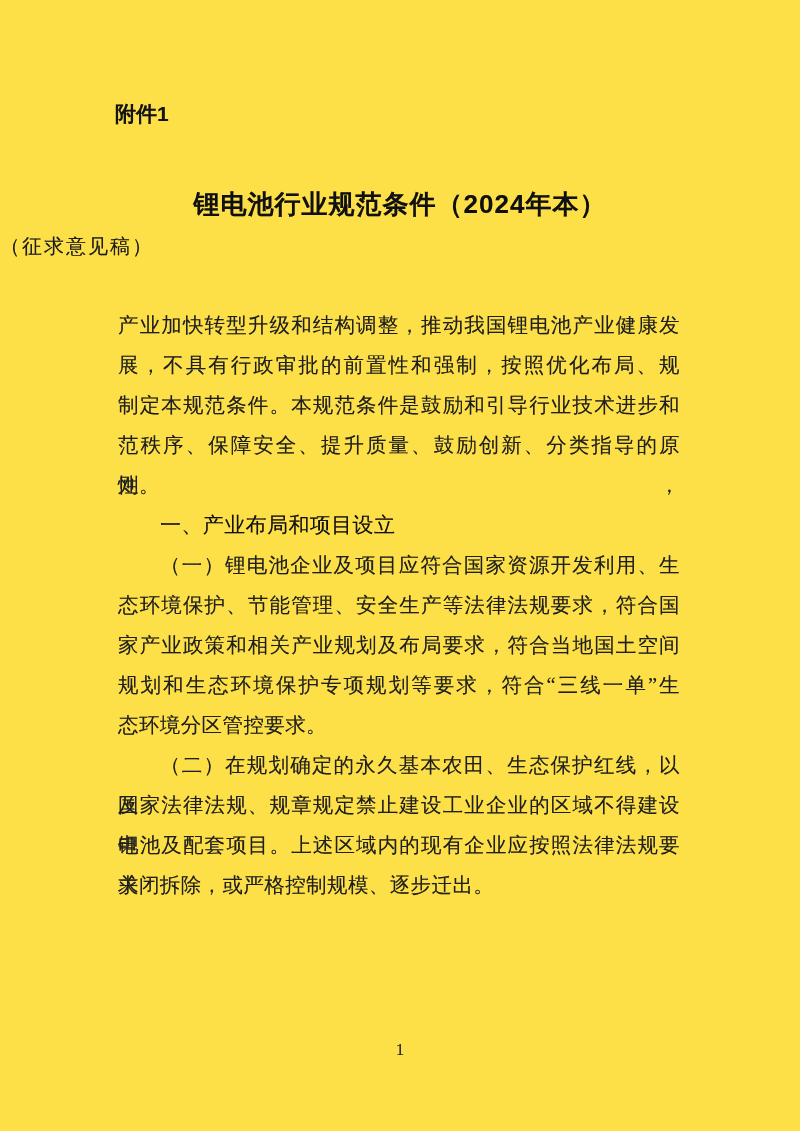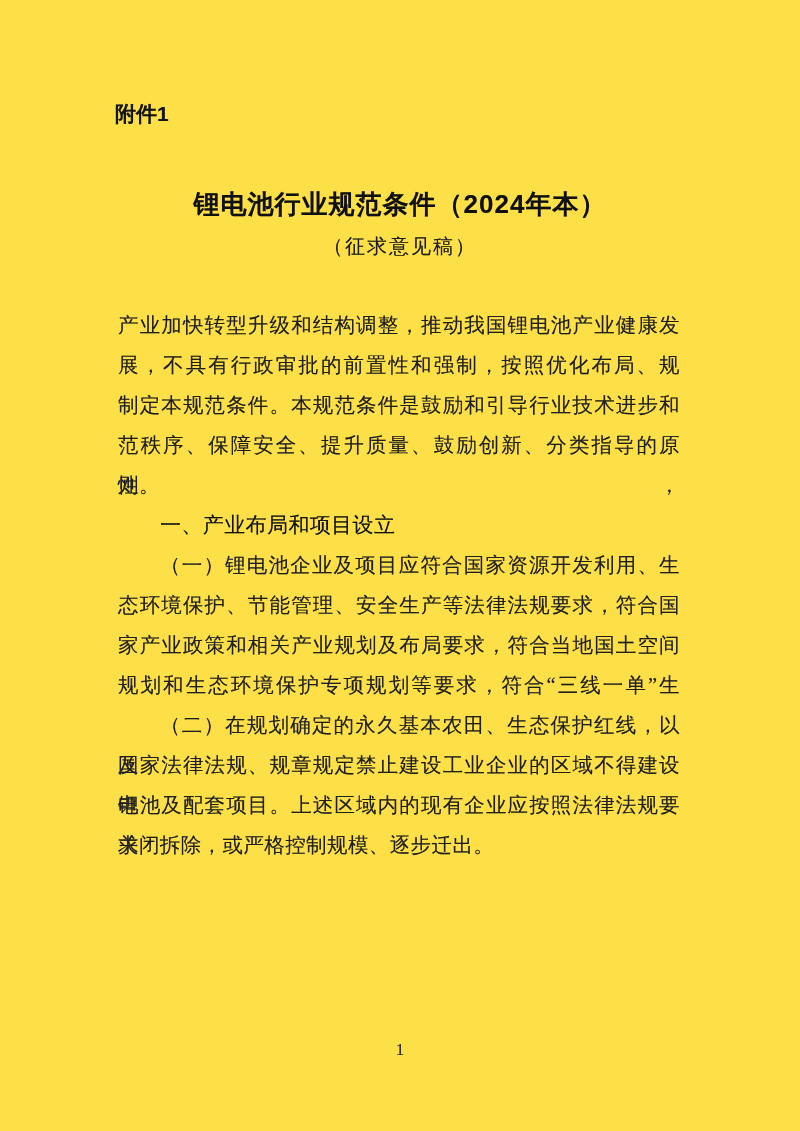--- a/index.html
+++ b/index.html
@@ -40,21 +40,20 @@
     font-size: 26px;
     line-height: 38px;
     letter-spacing: 1px;
     color: #101010;
   }
   .doc-subtitle {
     position: absolute;
     left: 0;
     top: 231px;
     width: 100%;
-    text-align: center;
     font-size: 20px;
     line-height: 30px;
     letter-spacing: 2px;
     color: #1b1b1b;
   }
   .content {
     position: absolute;
     left: 118px;
     top: 305px;
     width: 562px;
@@ -114,20 +113,21 @@
     <div class="line">制定本规范条件。本规范条件是鼓励和引导行业技术进步和</div>
     <div class="line">范秩序、保障安全、提升质量、鼓励创新、分类指导的原则，</div>
     <div class="line lastline">性。</div>
 
     <div class="line heading">一、产业布局和项目设立</div>
 
     <div class="line first">（一）锂电池企业及项目应符合国家资源开发利用、生</div>
     <div class="line">态环境保护、节能管理、安全生产等法律法规要求，符合国</div>
     <div class="line">家产业政策和相关产业规划及布局要求，符合当地国土空间</div>
     <div class="line">规划和生态环境保护专项规划等要求，符合“三线一单”生</div>
+    <div class="line lastline">态环境分区管控要求。</div>
 
     <div class="line first">（二）在规划确定的永久基本农田、生态保护红线，以及</div>
     <div class="line">国家法律法规、规章规定禁止建设工业企业的区域不得建设锂</div>
     <div class="line">电池及配套项目。上述区域内的现有企业应按照法律法规要求</div>
     <div class="line lastline">关闭拆除，或严格控制规模、逐步迁出。</div>
 
   </div>
 
   <div class="pageno">1</div>
 

